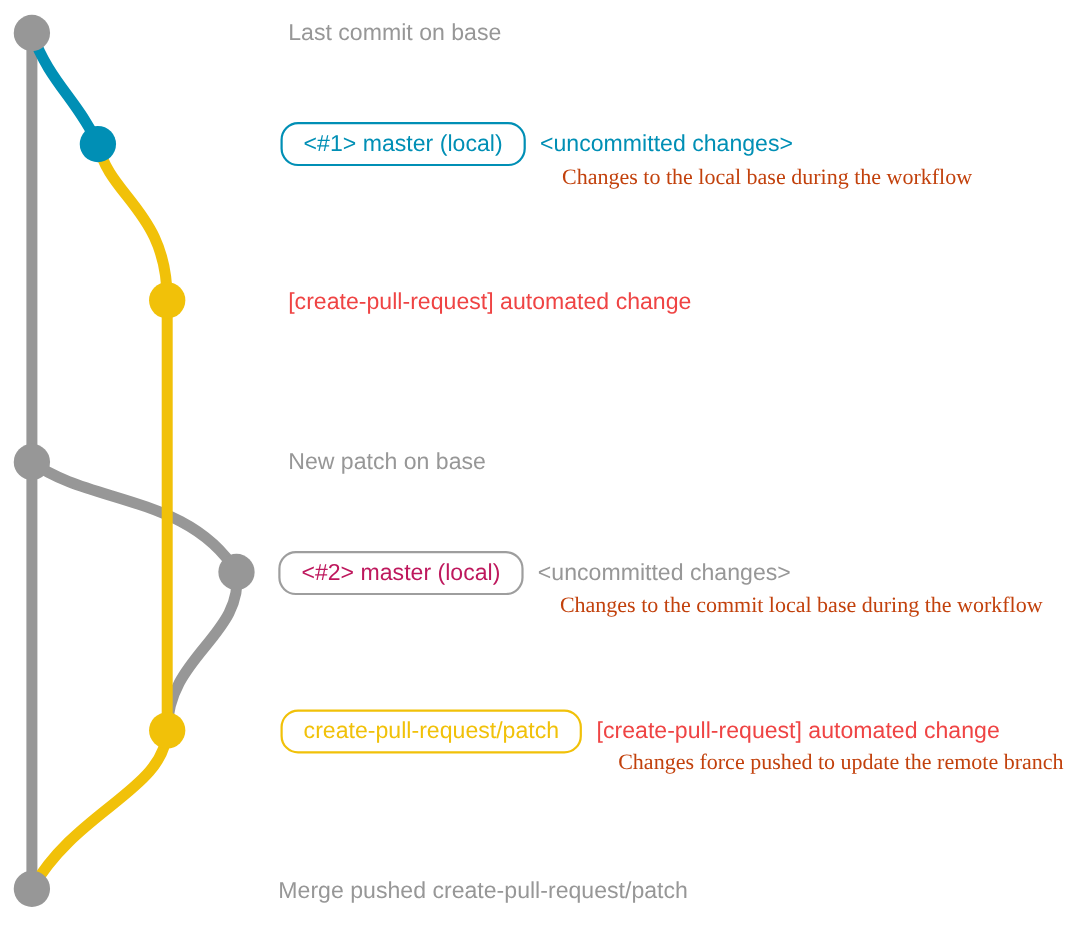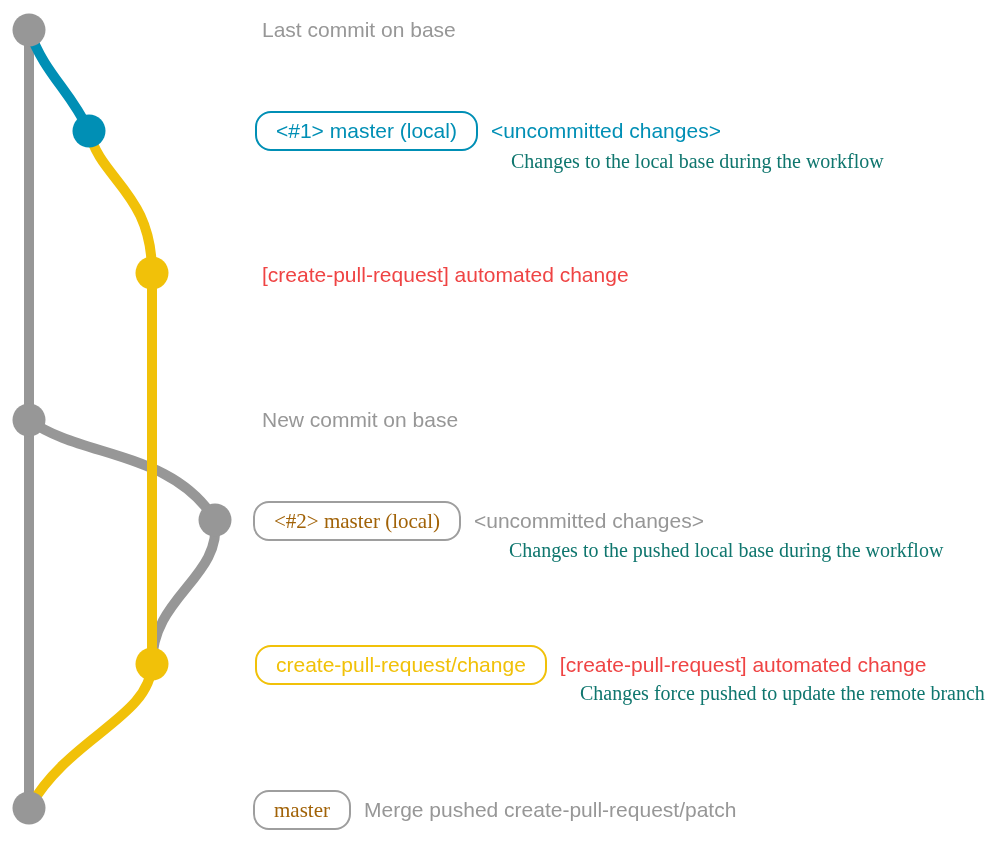--- a/index.html
+++ b/index.html
@@ -18,33 +18,33 @@
     display:flex; align-items:center;
     gap:13px; height:44px;
     white-space:nowrap;
     font-size:21px;
   }
   .note {
     position:absolute;
     white-space:nowrap;
     font-family:"Liberation Serif", serif;
     font-size:20px; line-height:26px;
-    color:#0f766e;
+    color:#c2410c;
   }
   .badge {
     display:flex; align-items:center; justify-content:center;
     height:40px; padding:0 19px;
     border:2px solid; border-radius:16px;
     box-sizing:border-box;
     font-size:21px;
   }
   .t-gray   { color:#979797; }
   .t-blue   { color:#008fb5; }
   .t-yellow { color:#ef4444; }
-  .b-gray   { color:#a16207; border-color:#9e9e9e;font-family:Liberation Serif, serif; }
+  .b-gray   { color:#be185d; border-color:#9e9e9e; }
   .b-blue   { color:#008fb5; border-color:#008fb5; }
   .b-yellow { color:#f1c109; border-color:#f1c109; }
 </style>
 </head>
 <body>
 
 <div class="stage">
 
   <svg class="graph-svg" width="988" height="843" viewBox="0 0 988 843">
 
@@ -73,33 +73,32 @@
     <span class="badge b-blue">&lt;#1&gt; master (local)</span>
     <span class="t-blue">&lt;uncommitted changes&gt;</span>
   </div>
   <div class="note" style="left:511px; top:148px;">Changes to the local base during the workflow</div>
 
   <div class="row" style="left:262px; top:253px;">
     <span class="t-yellow">[create-pull-request] automated change</span>
   </div>
 
   <div class="row" style="left:262px; top:398px;">
-    <span class="t-gray">New commit on base</span>
+    <span class="t-gray">New patch on base</span>
   </div>
 
   <div class="row" style="left:253px; top:499px;">
     <span class="badge b-gray">&lt;#2&gt; master (local)</span>
     <span class="t-gray">&lt;uncommitted changes&gt;</span>
   </div>
-  <div class="note" style="left:509px; top:537px;">Changes to the pushed local base during the workflow</div>
+  <div class="note" style="left:509px; top:537px;">Changes to the commit local base during the workflow</div>
 
   <div class="row" style="left:255px; top:643px;">
-    <span class="badge b-yellow">create-pull-request/change</span>
+    <span class="badge b-yellow">create-pull-request/patch</span>
     <span class="t-yellow">[create-pull-request] automated change</span>
   </div>
-  <div class="note" style="left:580px; top:680px;">Changes force pushed to update the remote branch</div>
+  <div class="note" style="left:562px; top:680px;">Changes force pushed to update the remote branch</div>
 
   <div class="row" style="left:253px; top:788px;">
-    <span class="badge b-gray">master</span>
     <span class="t-gray">Merge pushed create-pull-request/patch</span>
   </div>
 
 </div>
 
 </body></html>

